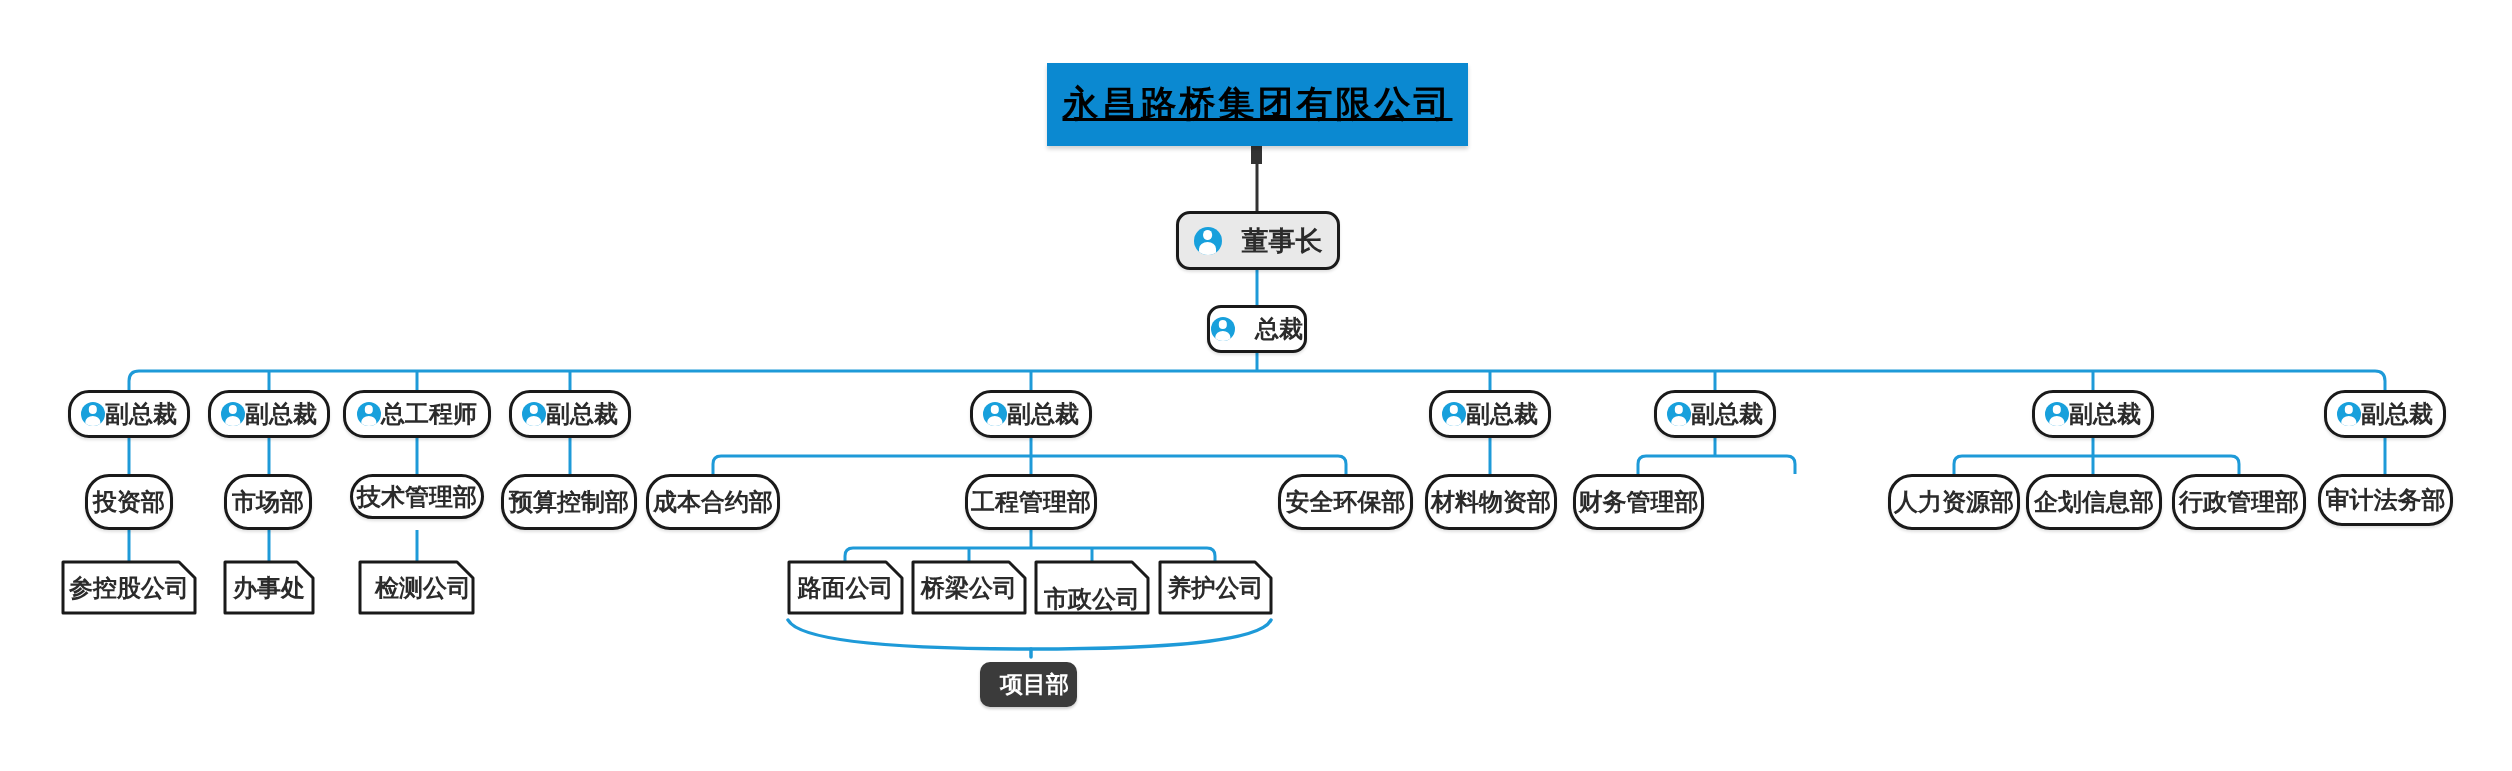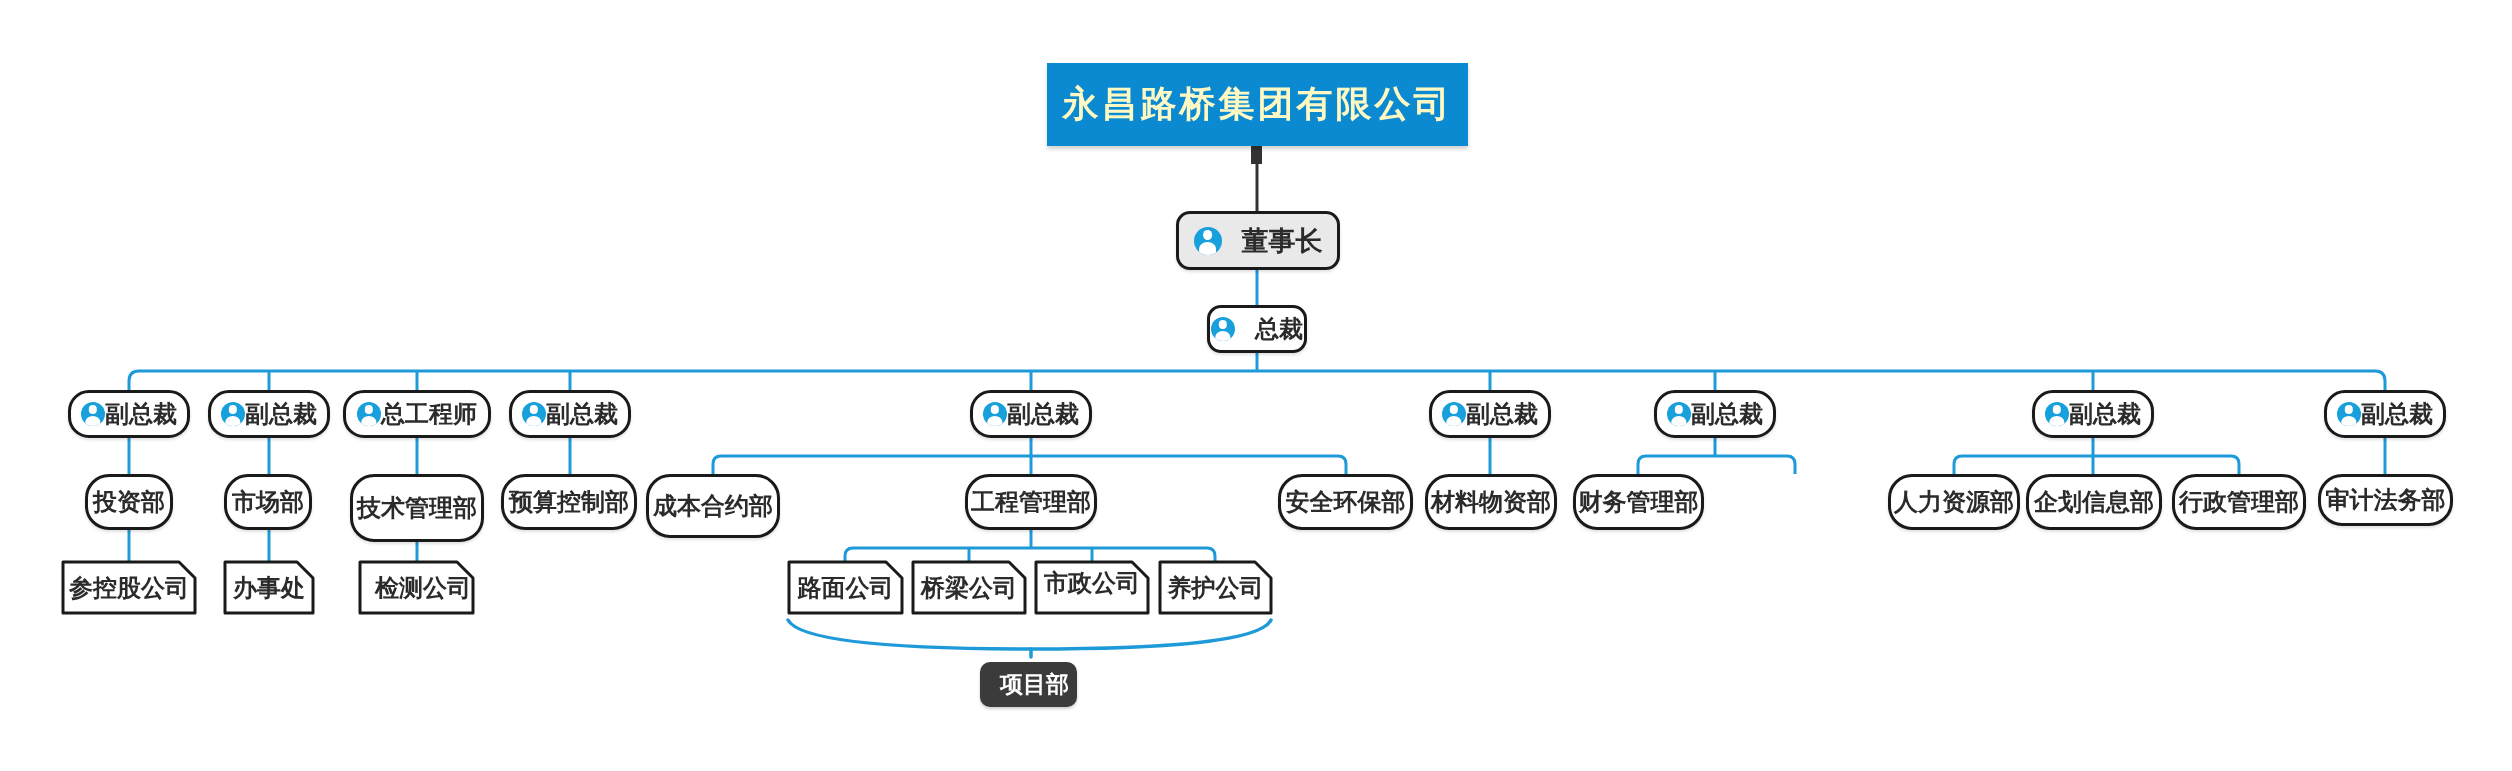--- a/index.html
+++ b/index.html
@@ -16,22 +16,22 @@
   body{font-family:"Liberation Sans","DejaVu Sans",sans-serif;}
   #canvas{position:relative;width:2512px;height:771px;background:#ffffff;overflow:hidden;}
   #connectors{position:absolute;left:0;top:0;width:2512px;height:771px;}
   #connectors path.blue{stroke:var(--connector-blue);stroke-width:3;fill:none;}
   #connectors path.brace{stroke:var(--connector-blue);stroke-width:3.5;fill:none;stroke-linecap:round;}
   #connectors path.dark{stroke:var(--connector-dark);stroke-width:3;fill:none;}
   #connectors path.darkfill{fill:var(--connector-dark);stroke:none;}
   #connectors path.note{fill:#ffffff;stroke:var(--node-border);stroke-width:3;stroke-linejoin:round;}
   .node{position:absolute;box-sizing:border-box;display:flex;align-items:center;justify-content:center;
         font-weight:bold;color:var(--node-text);white-space:nowrap;}
-  .title{background:var(--title-bg);color:#fef9c3;font-size:36px;letter-spacing:3px;
-         box-shadow:0 3px 4px rgba(0,0,0,0.18);}
+  .title{background:var(--title-bg);color:#000000;font-size:36px;letter-spacing:3px;
+         box-shadow:0 3px 4px rgba(0,0,0,0.18);text-decoration:underline;}
   .rbox{background:#ffffff;border:3px solid var(--node-border);border-radius:14px;gap:20px;
         box-shadow:0 2px 3px rgba(0,0,0,0.12);}
   .chairman{background:var(--chairman-bg);font-size:27px;}
   .president{font-size:24px;}
   .pill{background:#ffffff;border:3px solid var(--node-border);font-size:24px;
         box-shadow:0 2px 3px rgba(0,0,0,0.12);}
   .exec{border-radius:21px;}
   .dept{border-radius:24px;}
   .unitlabel{font-size:24px;background:transparent;}
   .project{background:var(--project-bg);color:#ffffff;font-size:23px;border-radius:10px;
@@ -149,35 +149,35 @@
     <span class="picon"></span>
     <span>副总裁</span>
   </div>
   <div class="node pill exec" style="left:2324px;top:390px;width:122px;height:48px;">
     <span class="picon"></span>
     <span>副总裁</span>
   </div>
 
   <div class="node pill dept" style="left:85px;top:474px;width:88px;height:56px;">投资部</div>
   <div class="node pill dept" style="left:224px;top:474px;width:88px;height:56px;">市场部</div>
-  <div class="node pill dept" style="left:350px;top:474px;width:134px;height:68px;">技术管理部</div>
+  <div class="node pill dept" style="left:350px;top:474px;width:134px;height:45px;">技术管理部</div>
   <div class="node pill dept" style="left:501px;top:474px;width:136px;height:56px;">预算控制部</div>
-  <div class="node pill dept" style="left:646px;top:474px;width:134px;height:64px;">成本合约部</div>
+  <div class="node pill dept" style="left:646px;top:474px;width:134px;height:56px;">成本合约部</div>
   <div class="node pill dept" style="left:965px;top:474px;width:132px;height:56px;">工程管理部</div>
   <div class="node pill dept" style="left:1278px;top:474px;width:135px;height:56px;">安全环保部</div>
   <div class="node pill dept" style="left:1425px;top:474px;width:132px;height:56px;">材料物资部</div>
   <div class="node pill dept" style="left:1573px;top:474px;width:131px;height:56px;">财务管理部</div>
   <div class="node pill dept" style="left:1888px;top:474px;width:132px;height:56px;">人力资源部</div>
   <div class="node pill dept" style="left:2026px;top:474px;width:136px;height:56px;">企划信息部</div>
   <div class="node pill dept" style="left:2172px;top:474px;width:134px;height:56px;">行政管理部</div>
   <div class="node pill dept" style="left:2318px;top:474px;width:135px;height:52px;">审计法务部</div>
 
   <div class="node unitlabel" style="left:63px;top:562px;width:132px;height:51px;">参控股公司</div>
   <div class="node unitlabel" style="left:225px;top:562px;width:88px;height:51px;">办事处</div>
   <div class="node unitlabel" style="left:360px;top:562px;width:113px;height:51px;padding-left:13px;">检测公司</div>
   <div class="node unitlabel" style="left:789px;top:562px;width:113px;height:51px;">路面公司</div>
   <div class="node unitlabel" style="left:913px;top:562px;width:112px;height:51px;">桥梁公司</div>
-  <div class="node unitlabel" style="left:1036px;top:562px;width:112px;height:42px;">市政公司</div>
+  <div class="node unitlabel" style="left:1036px;top:578px;width:112px;height:42px;">市政公司</div>
   <div class="node unitlabel" style="left:1160px;top:562px;width:111px;height:51px;">养护公司</div>
 
   <div class="node project" style="left:980px;top:662px;width:97px;height:45px;">项目部</div>
 
 </div>
 
 </body></html>

